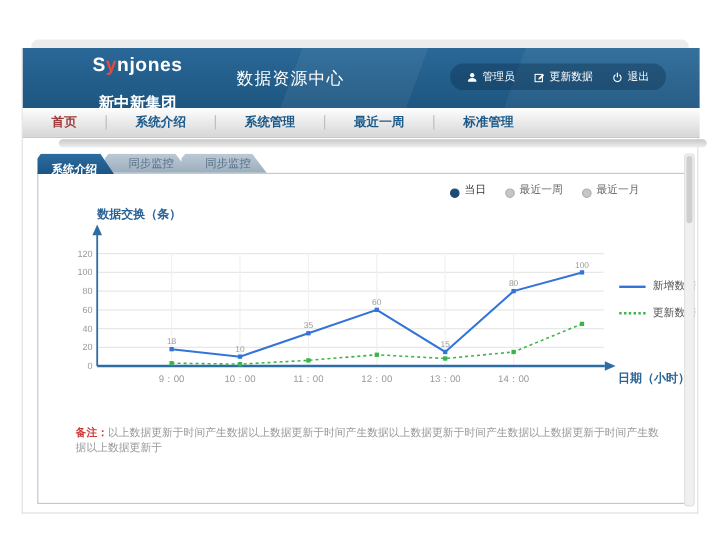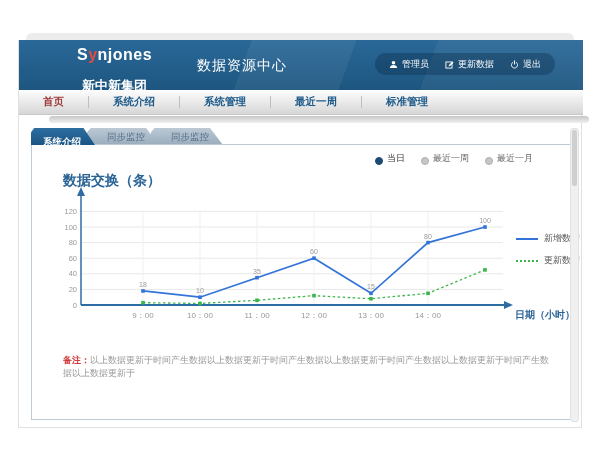--- a/index.html
+++ b/index.html
@@ -33,21 +33,21 @@
   .tab.inactive{background:linear-gradient(#bcc9d5,#9aacbc);color:#54708a;padding-left:20px;}
   .tab.active{background:linear-gradient(#2c6da0,#1b5584);color:#fff;font-weight:bold;z-index:3;position:relative;display:flex;align-items:center;gap:5px;}
   .tab.active svg{width:8px;height:9px;}
   .card{position:absolute;left:12px;top:104px;width:540px;height:276px;background:#fff;border:1px solid #bccbd6;box-sizing:border-box;}
   
   .radios{position:absolute;right:48px;top:112px;display:flex;gap:16px;align-items:center;font-size:9px;color:#666;}
   .radio{display:flex;align-items:flex-end;gap:4px;cursor:pointer;}
   .dot{width:8px;height:8px;border-radius:50%;background:#c6c6c6;border:1px solid #aeaeae;box-sizing:border-box;}
   .radio.sel .dot{background:#1d4a74;border-color:#1d4a74;}
   .radio.sel{color:#333;}
-  .y-title{position:absolute;left:44px;top:132px;font-size:14px;font-weight:bold;color:#2a6496;}
+  .y-title{position:absolute;left:62px;top:132px;font-size:10px;font-weight:bold;color:#2a6496;}
   .x-title{position:absolute;left:496px;top:268px;font-size:10px;font-weight:bold;color:#2a6496;white-space:nowrap;}
   .chart{position:absolute;left:38px;top:146px;}
   .legend{position:absolute;left:497px;top:192px;display:flex;flex-direction:column;gap:9px;font-size:9px;color:#555;}
   .legend .litem{display:flex;align-items:center;gap:6px;cursor:pointer;white-space:nowrap;}
   .lsample{width:22px;height:0;}
   .lsample.solid{border-top:2px solid #3374d9;}
   .lsample.dotted{border-top:2px dotted #3bb54a;}
   .note{position:absolute;left:44px;top:314px;width:490px;font-size:9px;color:#999;line-height:1.4;font-family:Liberation Serif, serif;}
   .note .pre{color:#d03a3a;font-weight:bold;}
   .scrollbar{position:absolute;right:2px;top:88px;width:7px;height:292px;background:#f0f0f0;border:1px solid #e2e2e2;border-radius:3px;}

